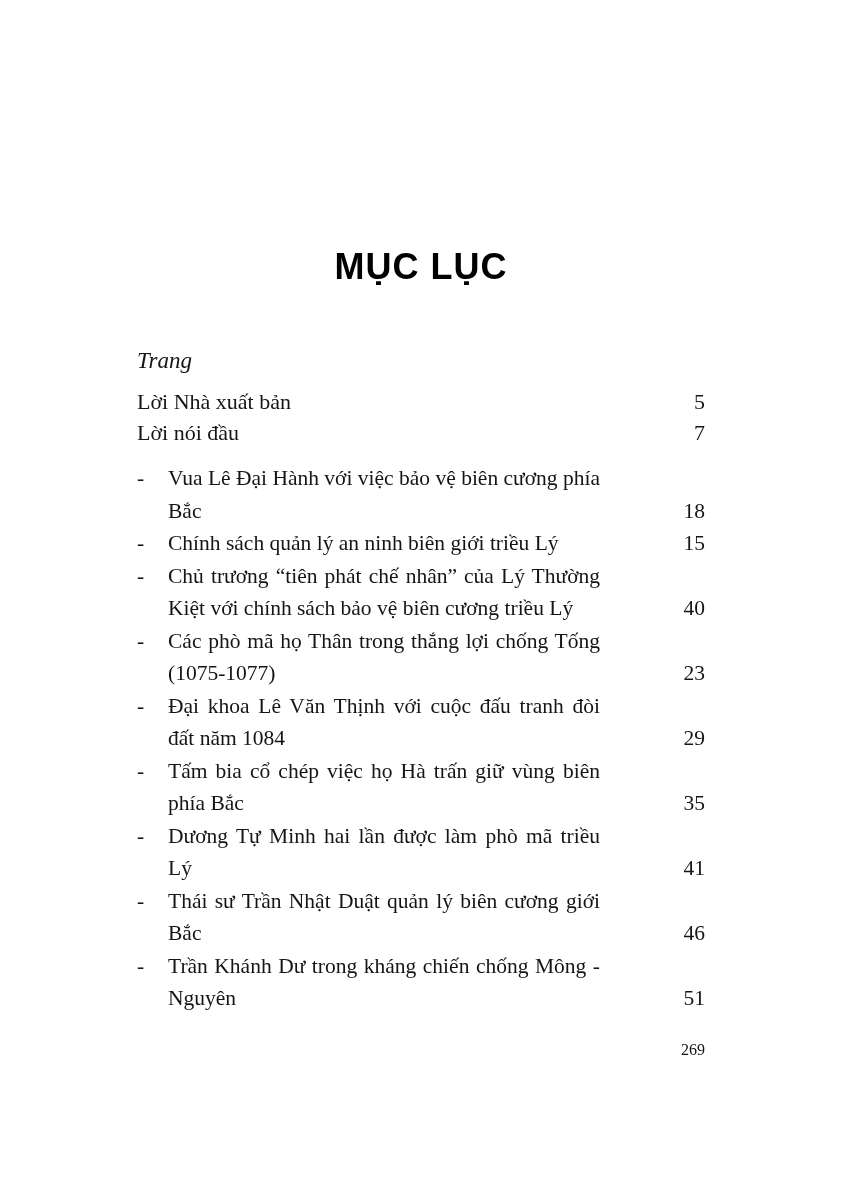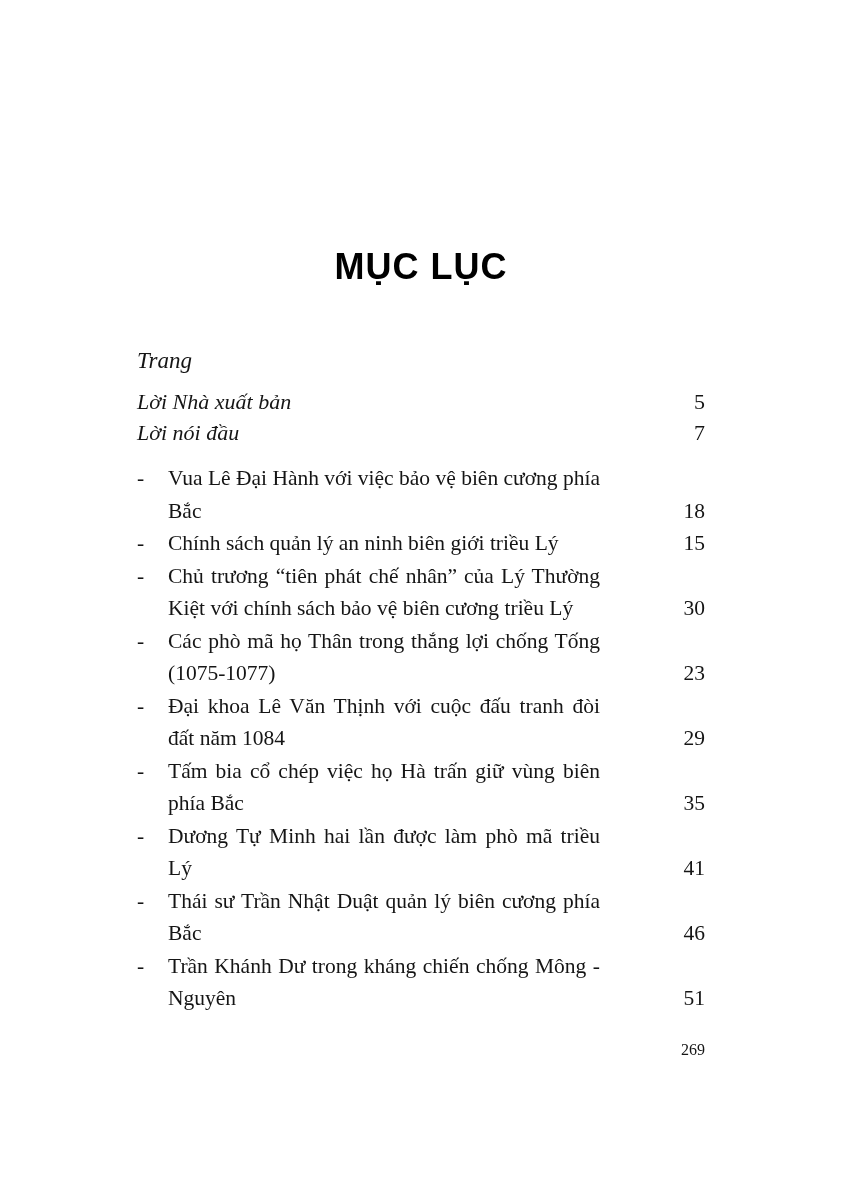--- a/index.html
+++ b/index.html
@@ -37,21 +37,21 @@
     text-align: left;
     font-style: italic;
     font-size: 23px;
   }
   .front-list { margin-top: 12px; }
   .front-row {
     display: flex;
     line-height: 31px;
     font-size: 22px;
   }
-  .front-label { font-style: italic; }
+  .front-label { }
   .pagenum {
     margin-left: auto;
     font-style: normal;
     white-space: nowrap;
   }
   .toc-list { margin-top: 14px; }
   .toc-row {
     display: flex;
     font-size: 21.5px;
     line-height: 32.5px;
@@ -103,21 +103,21 @@
 
   <div class="toc-row">
     <span class="dash">-</span>
     <span class="toc-text">Chính sách quản lý an ninh biên giới triều Lý</span>
     <span class="pagenum toc-pagenum">15</span>
   </div>
 
   <div class="toc-row">
     <span class="dash">-</span>
     <span class="toc-text">Chủ trương “tiên phát chế nhân” của Lý Thường Kiệt với chính sách bảo vệ biên cương triều Lý</span>
-    <span class="pagenum toc-pagenum">30</span>
+    <span class="pagenum toc-pagenum">40</span>
   </div>
 
   <div class="toc-row">
     <span class="dash">-</span>
     <span class="toc-text">Các phò mã họ Thân trong thắng lợi chống Tống (1075-1077)</span>
     <span class="pagenum toc-pagenum">23</span>
   </div>
 
   <div class="toc-row">
     <span class="dash">-</span>
@@ -132,21 +132,21 @@
   </div>
 
   <div class="toc-row">
     <span class="dash">-</span>
     <span class="toc-text">Dương Tự Minh hai lần được làm phò mã triều Lý</span>
     <span class="pagenum toc-pagenum">41</span>
   </div>
 
   <div class="toc-row">
     <span class="dash">-</span>
-    <span class="toc-text">Thái sư Trần Nhật Duật quản lý biên cương phía Bắc</span>
+    <span class="toc-text">Thái sư Trần Nhật Duật quản lý biên cương giới Bắc</span>
     <span class="pagenum toc-pagenum">46</span>
   </div>
 
   <div class="toc-row">
     <span class="dash">-</span>
     <span class="toc-text">Trần Khánh Dư trong kháng chiến chống Mông - Nguyên</span>
     <span class="pagenum toc-pagenum">51</span>
   </div>
 </div>
 

